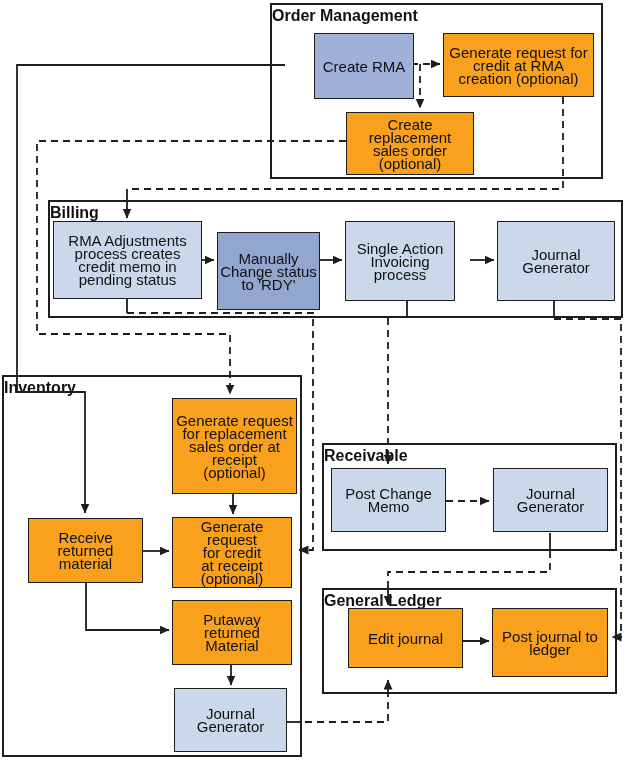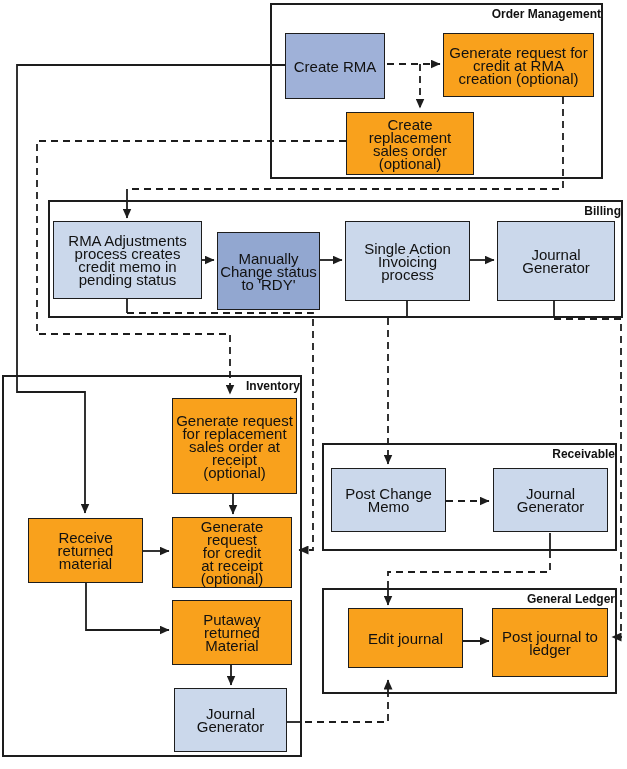--- a/index.html
+++ b/index.html
@@ -9,35 +9,35 @@
   html,body{margin:0;padding:0;background:var(--bg);}
   .canvas{
     position:relative;width:627px;height:769px;background:var(--bg);
     font-family:"Liberation Sans", sans-serif;color:var(--text);overflow:hidden;
   }
   .lane{
     position:absolute;border:2px solid var(--line);background:transparent;
     box-sizing:border-box;z-index:1;
   }
   .lane-title{
-    position:absolute;left:0;right:0;top:2px;text-align:right;
-    font-weight:bold;font-size:12px;z-index:4;
+    position:absolute;left:0;right:0;top:2px;text-align:left;
+    font-weight:bold;font-size:16px;z-index:4;
   }
   .wires{position:absolute;left:0;top:0;z-index:2;}
   .w{fill:none;stroke:var(--line);stroke-width:1.8;}
   .wd{fill:none;stroke:var(--line);stroke-width:1.8;stroke-dasharray:7 5;}
   #ah path{fill:var(--line);}
   .node{
     position:absolute;display:flex;align-items:center;justify-content:center;
     text-align:center;border:1.6px solid var(--line);box-sizing:border-box;
     font-size:15px;line-height:13px;white-space:pre-line;z-index:3;padding:2px;
   }
   .orange{background:var(--orange);}
   .lightblue{background:var(--light-blue);}
-  .blue{background:var(--medium-blue);}
+  .blue{background:var(--medium-blue);margin-left:29px;}
   .midblue{background:var(--dark-blue);margin-top:10px;}
 </style>
 </head>
 <body>
 
 <div class="canvas">
 
   <div class="lane" style="left:270px;top:3px;width:333px;height:176px">
     <div class="lane-title">Order Management</div>
   </div>
@@ -98,21 +98,21 @@
   <div class="node orange" style="left:346px;top:112px;width:128px;height:63px">Create replacement
 sales order (optional)</div>
 
   <div class="node lightblue" style="left:53px;top:221px;width:149px;height:78px">RMA Adjustments
 process creates
 credit memo in
 pending status</div>
   <div class="node midblue" style="left:217px;top:222px;width:103px;height:78px">Manually
 Change status
 to 'RDY'</div>
-  <div class="node lightblue" style="left:345px;top:221px;width:125px;height:80px">Single Action
+  <div class="node lightblue" style="left:345px;top:221px;width:110px;height:80px">Single Action
 Invoicing
 process</div>
   <div class="node lightblue" style="left:497px;top:221px;width:118px;height:80px">Journal
 Generator</div>
 
   <div class="node orange" style="left:172px;top:398px;width:125px;height:96px">Generate request
 for replacement
 sales order at
 receipt
 (optional)</div>

